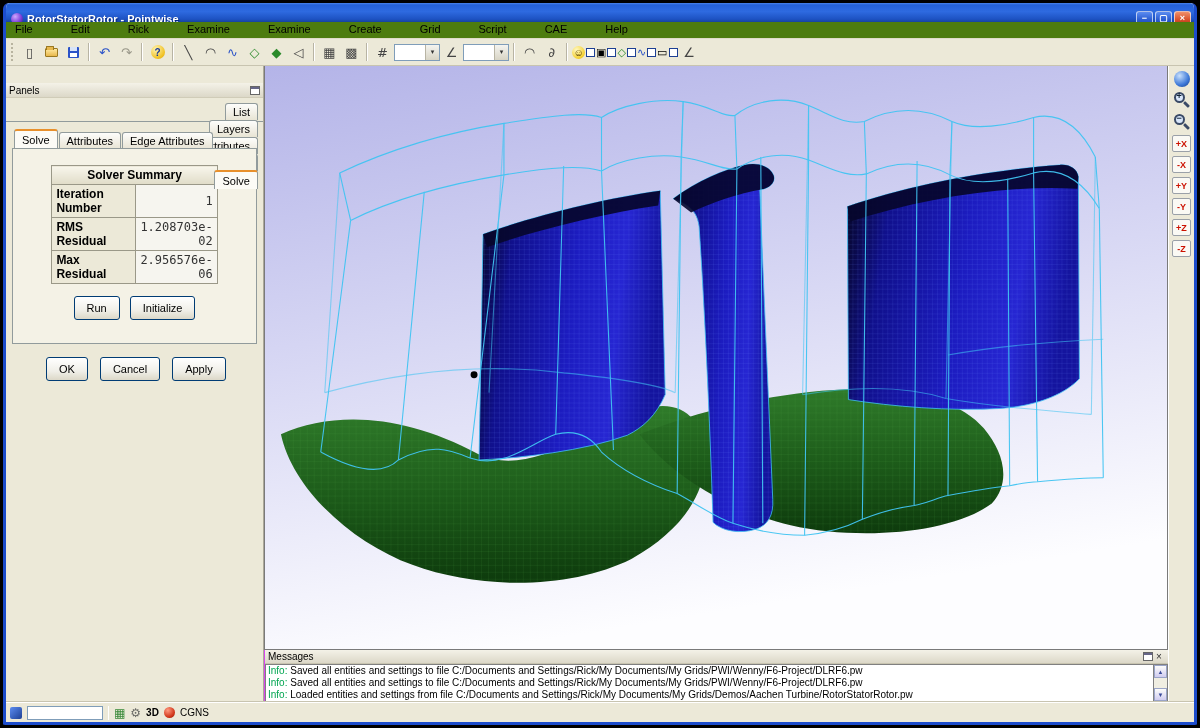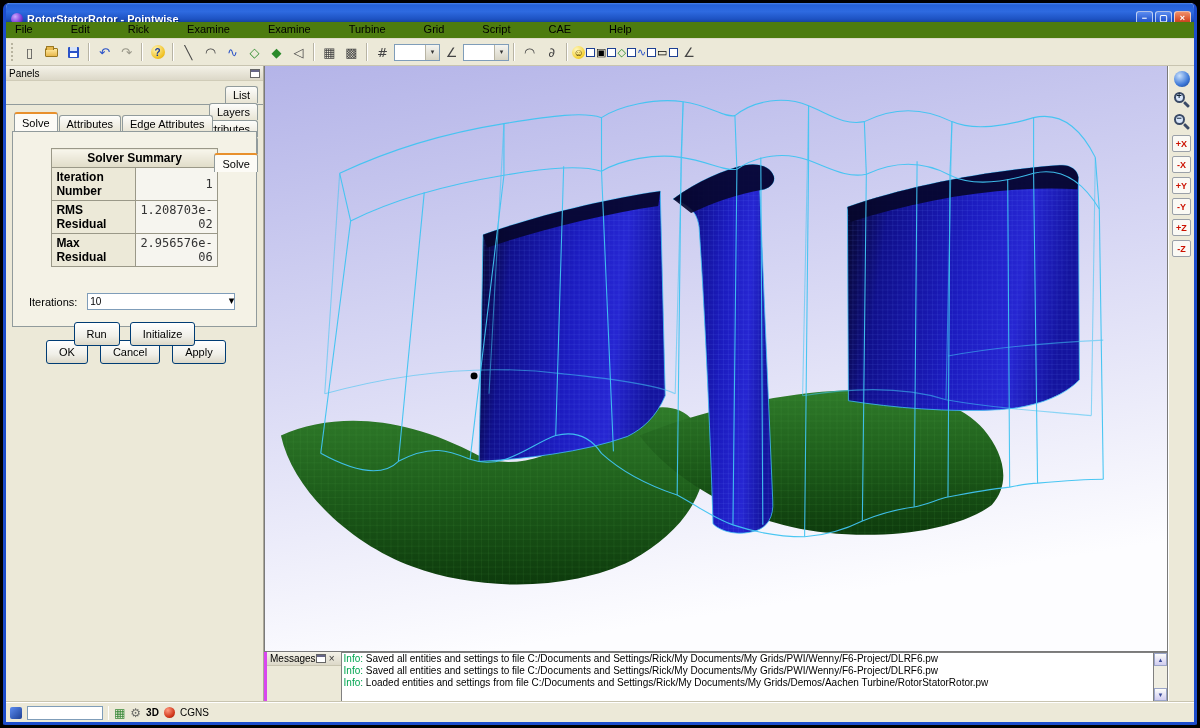--- a/index.html
+++ b/index.html
@@ -58,21 +58,21 @@
   .cb{width:9px;height:9px;border:1px solid #1c3f94;background:#fff;}
   .green{color:#2a8a2a;}  .blue{color:#2a52c8;}  .gray{color:#9a988a;}
 
   
   .main{flex:1;display:flex;min-height:0;}
 
   
   .panel{width:258px;flex:0 0 258px;background:#ece9d8;border-right:1px solid #aca899;
     display:flex;flex-direction:column;}
   .panel-head{height:15px;display:flex;align-items:center;padding:0 3px;font-size:10px;
-    background:linear-gradient(#f4f2e8,#dcd8c8);border-bottom:1px solid #d0ccb8;}
+    background:linear-gradient(#f4f2e8,#dcd8c8);border-bottom:1px solid #d0ccb8;margin-top:17px;}
   .panel-head .ph-label{flex:1;}
   .dock-icon{width:10px;height:9px;border:1px solid #666;background:#fff;position:relative;}
   .dock-icon:before{content:"";position:absolute;left:0;top:0;right:0;height:2px;background:#668;}
   .tabs{display:flex;align-items:flex-end;padding:4px 4px 0 4px;border-bottom:1px solid #919b9c;height:24px;flex-direction:column;}
   .tab{border:1px solid #919b9c;border-bottom:none;border-radius:3px 3px 0 0;font-size:11px;
     padding:2px 7px 2px 7px;background:linear-gradient(#fdfdfb,#e8e4d4);margin-right:1px;position:relative;top:1px;}
   .tab.active{background:#fcfbf6;border-top:2px solid #e8902c;padding-top:3px;top:0;z-index:2;}
   .subtabs{display:flex;align-items:flex-end;padding:6px 6px 0 8px;height:26px;}
   .tabpage{border:1px solid #919b9c;background:#f4f2e6;margin:0 6px;height:196px;position:relative;}
   .tbl{border-collapse:collapse;margin:16px auto 0 auto;}
@@ -88,21 +88,21 @@
   .xpbtn{border:1px solid #003c74;border-radius:3px;font-size:11px;padding:1px 12px;height:24px;
     background:linear-gradient(#ffffff,#f0efe8 60%,#dcd8c8);}
   .okrow{display:flex;gap:12px;margin:13px 0 0 40px;}
 
   
   .center{flex:1;display:flex;flex-direction:column;min-width:0;}
   .viewport{flex:1;position:relative;border:1px solid #7a7a7a;border-top:none;min-height:0;background:#fff;}
   .viewport svg{position:absolute;inset:0;width:100%;height:100%;}
 
   
-  .messages{flex:0 0 50px;display:flex;flex-direction:row;border-left:3px solid #d946ef;}
+  .messages{flex:0 0 50px;display:flex;flex-direction:column;border-left:1px solid #d946ef;}
   .msg-title{height:14px;display:flex;align-items:center;background:linear-gradient(#f4f2e8,#dcd8c8);
     font-size:10px;padding:0 3px;border-bottom:1px solid #c8c4b0;}
   .msg-title .mt-label{flex:1;}
   .msg-x{font-size:10px;color:#333;width:12px;text-align:center;}
   .msg-wrap{flex:1;display:flex;min-height:0;}
   .msg-body{flex:1;background:#fff;border:1px solid #808080;border-right:none;overflow:hidden;
     font-size:10px;line-height:12px;padding-left:2px;}
   .msg-line .pfx{color:#00a550;}
   .msg-scroll{width:15px;background:#f0eee2;border:1px solid #808080;display:flex;flex-direction:column;
     justify-content:space-between;align-items:center;}
@@ -151,21 +151,21 @@
       <div class="cbtn close">×</div>
     </div>
   </div>
 
   <div class="menubar">
     <span class="menu-item">File</span>
     <span class="menu-item">Edit</span>
     <span class="menu-item">Rick</span>
     <span class="menu-item">Examine</span>
     <span class="menu-item">Examine</span>
-    <span class="menu-item">Turbine</span>
+    <span class="menu-item">Create</span>
     <span class="menu-item">Grid</span>
     <span class="menu-item">Script</span>
     <span class="menu-item">CAE</span>
     <span class="menu-item">Help</span>
   </div>
 
   <div class="toolbar">
     <div class="grip"></div>
     <div class="tbtn">
         <span class="gly">▯</span>
@@ -295,27 +295,20 @@
             <td class="lab">RMS Residual</td>
             <td class="val">1.208703e-02</td>
           </tr>
           <tr>
             <td class="lab">Max Residual</td>
             <td class="val">2.956576e-06</td>
           </tr>
         </tbody>
           </table>
 
-        <div class="iter-row">
-          <span>Iterations:</span>
-          <div class="iter-combo">
-            <input value="10" style="">
-            <span class="cbtnd">▾</span>
-          </div>
-        </div>
 
         <div class="btnrow">
           <button class="xpbtn">Run</button>
           <button class="xpbtn">Initialize</button>
         </div>
       </div>
 
       <div class="okrow">
         <button class="xpbtn">OK</button>
         <button class="xpbtn">Cancel</button>

